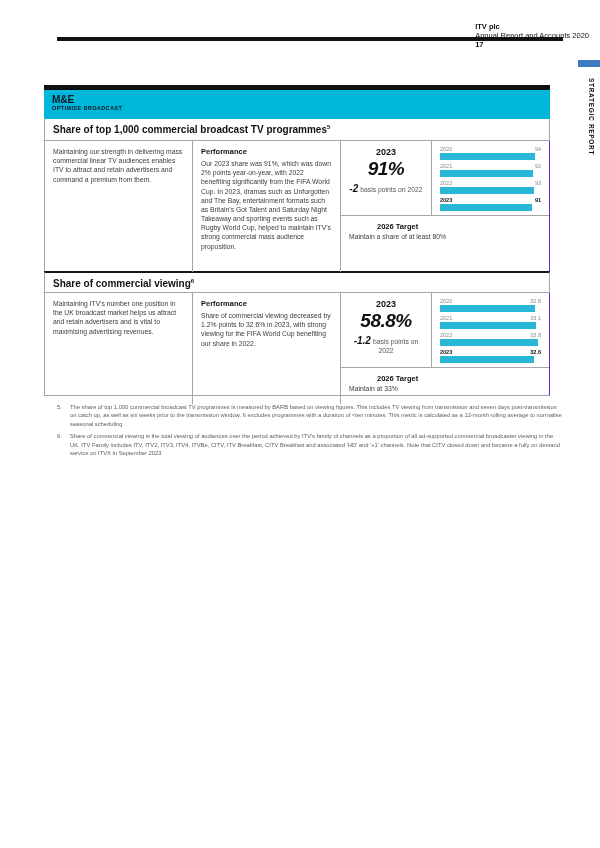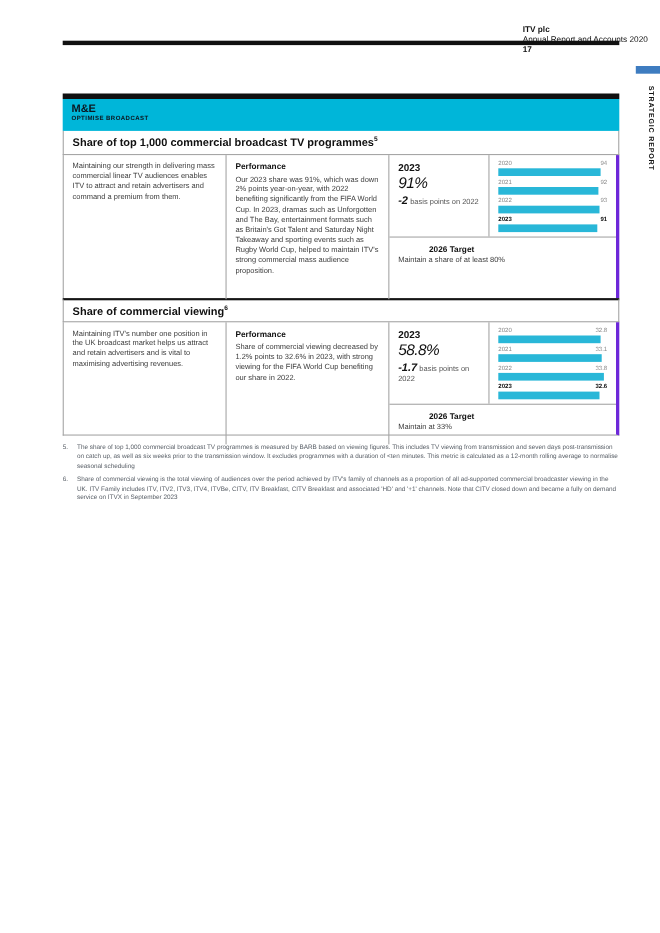--- a/index.html
+++ b/index.html
@@ -28,55 +28,55 @@
     position:absolute; top:60px; right:0; width:22px; height:7px;
     background:var(--tab-blue,#3e7cc0);
   }
   .side-label {
     position:absolute; top:78px; right:5px;
     writing-mode:vertical-rl;
     font-size:6.5px; font-weight:bold; letter-spacing:0.7px; color:#111;
     white-space:nowrap;
   }
   
-  .kpi-box { position:absolute; top:85px; left:57px; width:506px; }
+  .kpi-box { position:absolute; top:85px; left:44px; width:506px; }
   .box-topbar { height:5px; background:#111; }
   .band {
     height:29px; background:var(--cyan,#00b6d9);
     padding:4px 8px 0 8px;
   }
   .band .band-title { font-size:10px; font-weight:bold; color:#0b1620; line-height:1.1; }
   .band .band-sub { font-size:5.5px; font-weight:bold; letter-spacing:0.4px; color:#0b1620; }
   .kpi-title {
     border-left:1px solid #a6a6a6; border-right:1px solid #a6a6a6;
     border-bottom:1px solid #a6a6a6;
     padding:5px 8px 4px 8px; height:22px;
     font-size:10px; font-weight:bold; color:#111;
   }
   .kpi-title.second { border-top:2.5px solid #151515; }
   .kpi-title sup { font-size:6px; vertical-align:super; }
   .kpi-grid {
     display:grid; grid-template-columns:147px 148px 1fr;
-    border-left:1px solid #a6a6a6; border-right:3px solid #6d28d9;
+    border-left:1px solid #a6a6a6; border-right:1px solid #6d28d9;
   }
   .kpi-grid.first { height:130px; }
   .kpi-grid.second { height:103px; border-bottom:1px solid #a6a6a6; }
   .cell { padding:6px 8px; }
   .cell + .cell, .right-block { border-left:1px solid #a6a6a6; }
   .desc-text { font-size:6.8px; line-height:1.35; color:#3c3c3c; }
   .perf-heading { font-size:7.5px; font-weight:bold; color:#111; margin-bottom:3px; }
   .perf-text { font-size:6.8px; line-height:1.35; color:#3c3c3c; }
   
   .right-block { display:flex; flex-direction:column; }
-  .stat-chart-row { display:grid; grid-template-columns:90px 1fr; flex:1; }
+  .stat-chart-row { display:grid; grid-template-columns:90px 1fr; flex:1;text-align:center; }
   .stat-cell { padding:6px 8px; }
   .chart-cell { border-left:1px solid #a6a6a6; padding:5px 8px 4px 8px; }
   .stat-year { font-size:9px; font-weight:bold; color:#111; }
   .stat-value {
-    font-size:14px; font-weight:normal; font-style:italic;
+    font-size:19px; font-weight:bold; font-style:italic;
     letter-spacing:-0.5px; color:#111; margin:1px 0 2px 0;
   }
   .stat-change { font-size:6.8px; color:#555; line-height:1.3; }
   .stat-change .chg { font-size:10px; font-weight:bold; font-style:italic; color:#111; margin-right:2px; }
   .target-row { border-top:1px solid #a6a6a6; padding:6px 8px; }
   .grid1 .target-row { height:57px; }
   .grid2 .target-row { height:37px; }
   .target-heading { font-size:7.5px; font-weight:bold; color:#111; margin-bottom:2px;margin-left:28px; }
   .target-text { font-size:6.8px; color:#3c3c3c; }
   
@@ -196,21 +196,21 @@
     <div class="cell">
       <div class="perf-heading">Performance</div>
       <div class="perf-text">Share of commercial viewing decreased by 1.2% points to 32.6% in 2023, with strong viewing for the FIFA World Cup benefiting our share in 2022.</div>
     </div>
     <div class="right-block">
       <div class="stat-chart-row">
         <div class="stat-cell">
           <div class="stat-year">2023</div>
           <div class="stat-value">58.8%</div>
           <div class="stat-change">
-            <span class="chg">-1.7</span><span>basis points on 2022</span>
+            <span class="chg">-1.2</span><span>basis points on 2022</span>
           </div>
         </div>
         <div class="chart-cell">
           <div class="chart">
               <div class="bar-row">
                 <div class="bar-labels">
                   <span>2020</span>
                   <span>32.8</span>
                 </div>
                 <div class="bar-track">

